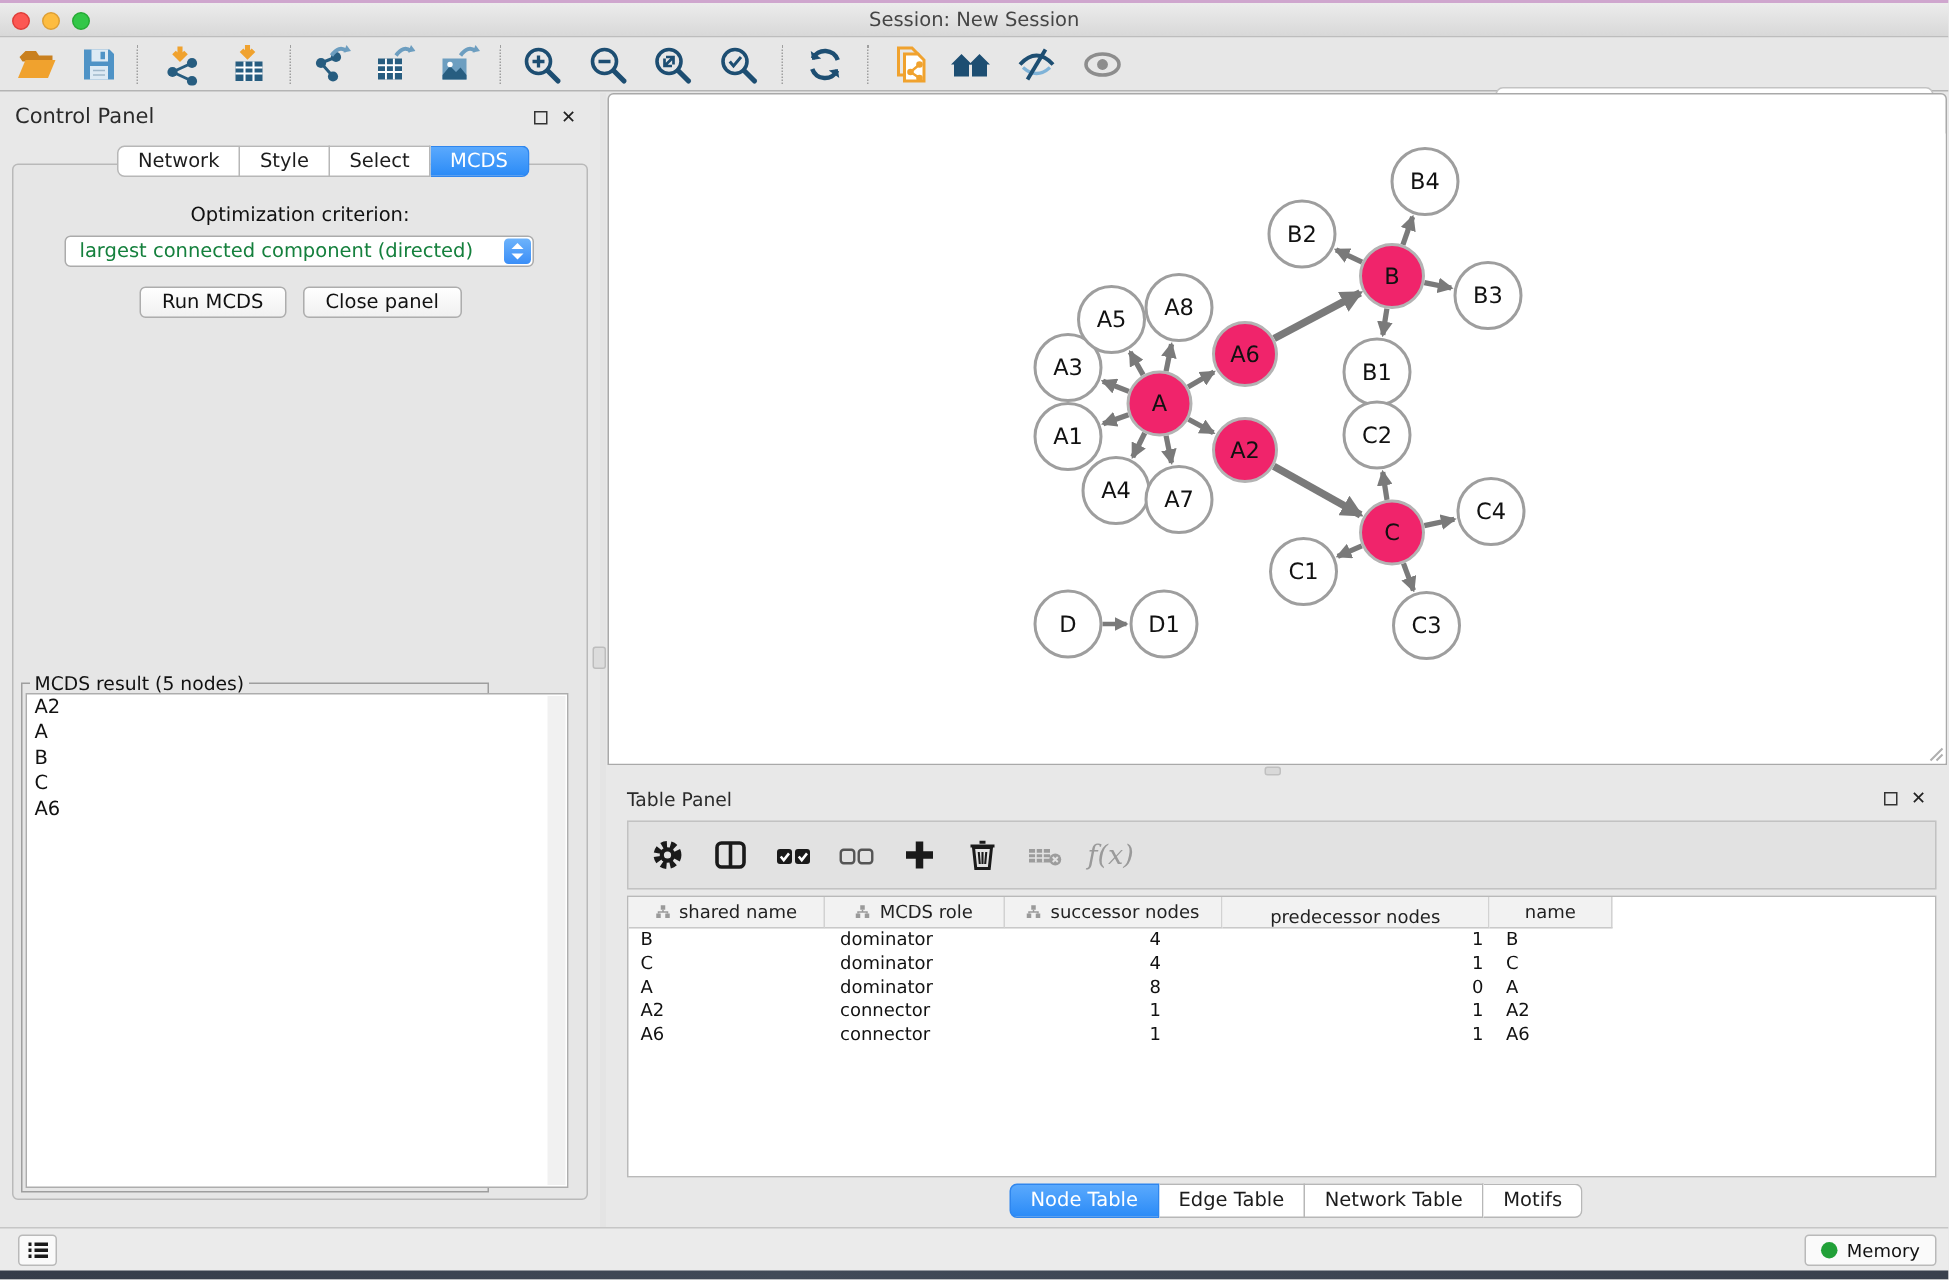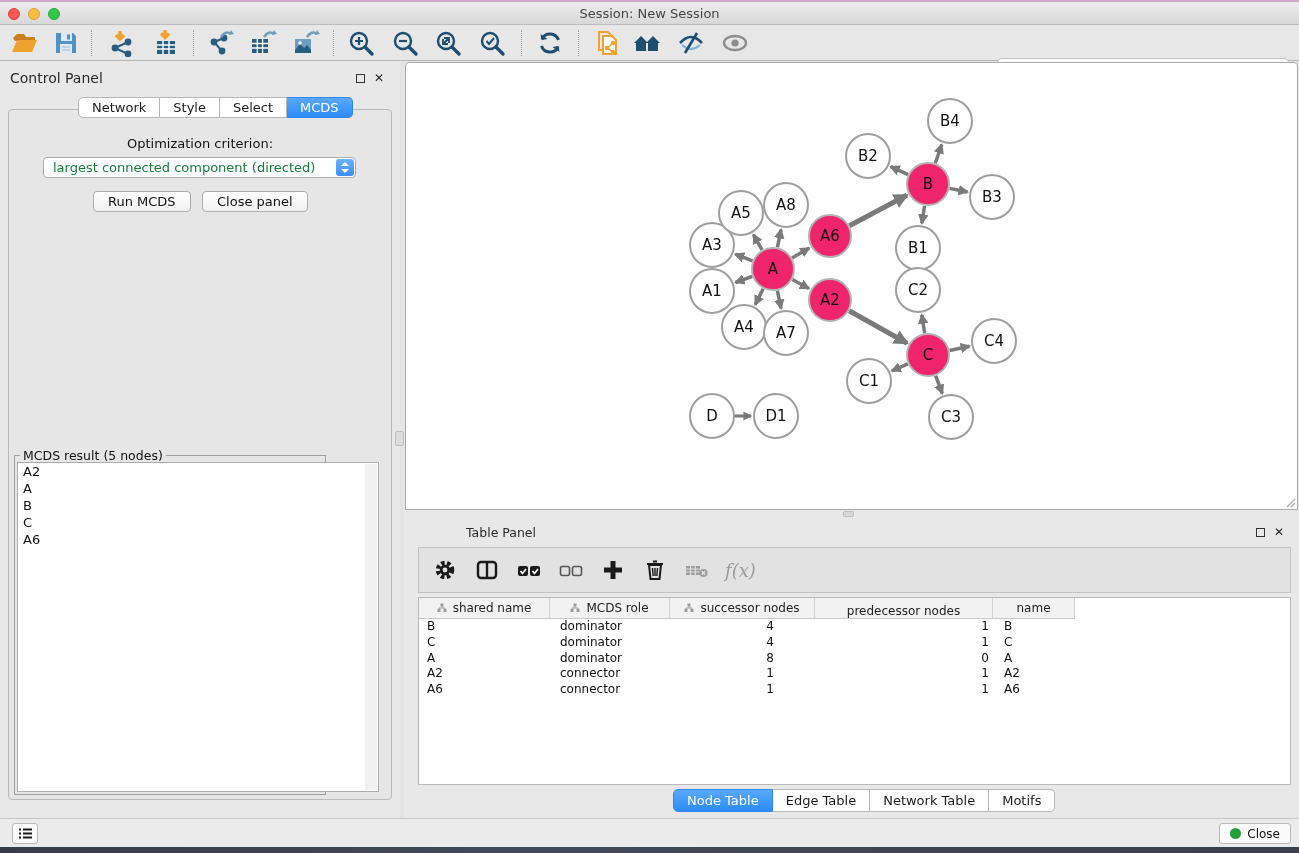--- a/index.html
+++ b/index.html
@@ -77,21 +77,21 @@
             background:linear-gradient(#ececec,#d4d4d4); border-bottom:1px solid #b5b5b5;
             border-radius:4px 4px 0 0; }
   .netwin-titlebar .title { position:absolute; left:0; right:0; top:6px; text-align:center;
             font-size:13px; color:#333; }
   .net-canvas { position:absolute; left:0; top:26px; right:0; bottom:0; background:#fff; }
   .resize-grip { position:absolute; right:1px; bottom:1px; width:12px; height:12px; }
   .hsplit-handle { position:absolute; left:843px; top:511px; width:11px; height:6px;
             background:#d8d8d8; border:1px solid #c0c0c0; border-radius:2px; }
 
   
-  .tpanel-header { position:absolute; left:418px; top:525px; font-size:12.5px; color:#2a2a2a;margin-left:48px; }
+  .tpanel-header { position:absolute; left:418px; top:525px; font-size:12.5px; color:#2a2a2a; }
   .t-toolbar { position:absolute; left:418px; top:547px; width:873px; height:46px;
             background:#e2e2e2; border:1px solid #c2c2c2; display:flex; align-items:center;
             gap:14px; padding-left:12px; }
   .t-toolbar .ico { width:28px; height:28px; display:flex; align-items:center; justify-content:center; }
   .fx { font-family:"DejaVu Serif","Liberation Serif",serif; font-style:italic;
             font-size:18px; color:#9a9a9a; }
   .ttable { position:absolute; left:418px; top:597px; width:873px; height:188px;
             background:#fff; border:1px solid #b9b9b9; overflow:hidden; }
   .thead { display:flex; height:21px; }
   .th { background:#f2f2f2; border-right:1px solid #d2d2d2; border-bottom:1px solid #c9c9c9;
@@ -585,16 +585,16 @@
   </div>
 
 <div class="statusbar">
   <span class="list-btn">
     <svg width="15" height="13">
       <path d="M1 2.5 h2 M5 2.5 h9 M1 6.5 h2 M5 6.5 h9 M1 10.5 h2 M5 10.5 h9" stroke="#1a1a1a" stroke-width="2.2"></path>
       </svg>
     </span>
   <span class="mem-btn">
     <span class="mem-dot"></span>
-    <span>Close</span>
+    <span>Memory</span>
   </span>
 </div>
 <div class="desktop-strip"></div>
 
 </body></html>

